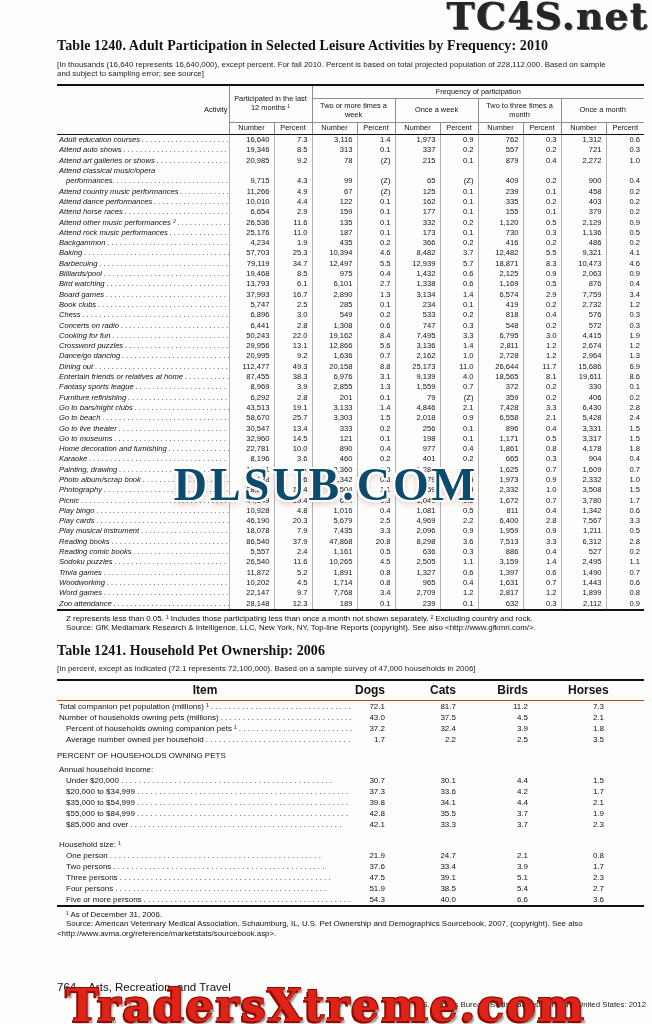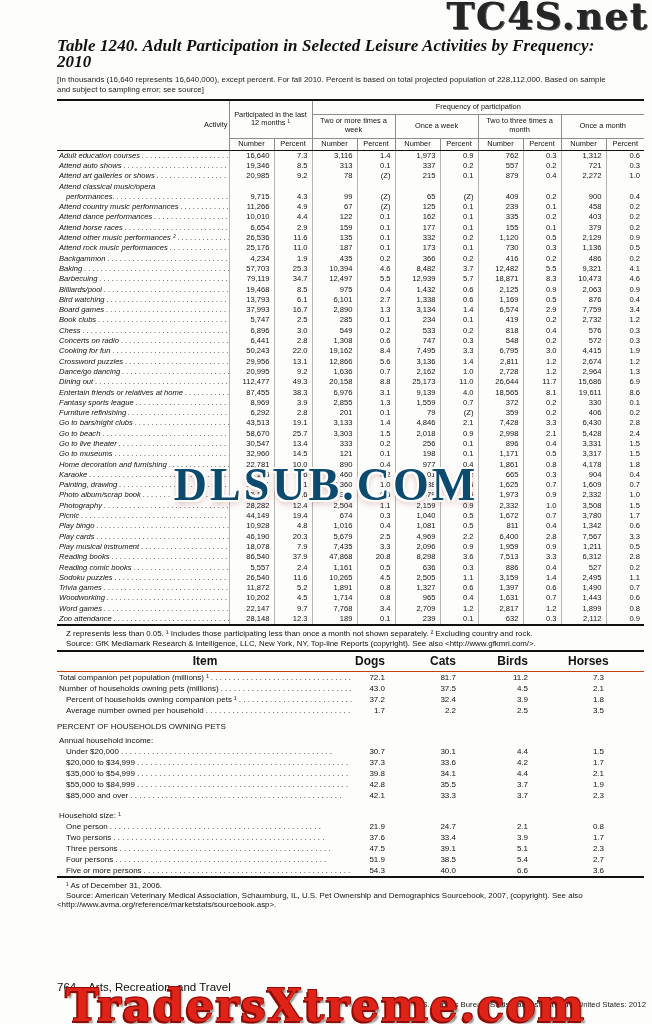--- a/index.html
+++ b/index.html
@@ -10,22 +10,22 @@
     width: 652px; height: 1024px;
     background: #fdfdfb;
     font-family: "Liberation Sans", sans-serif;
     color: #111;
     overflow: hidden;
   }
   .content { padding: 38px 8px 0 57px; }
 
   .t-title {
     font-family: "Liberation Serif", serif;
-    font-weight: 700; font-size: 17px; line-height: 15.5px;
-    max-width: 545px; margin-bottom: 6px; letter-spacing: .1px; font-style: italic;
+    font-weight: 700; font-size: 14px; line-height: 15.5px;
+    max-width: 545px; margin-bottom: 6px; letter-spacing: .1px;
   }
   .t-note { font-size: 7.9px; line-height: 9.6px; margin-bottom: 5px; color:#1c1c1c; max-width: 560px; }
 
   table { border-collapse: collapse; width: 587px; table-layout: fixed; }
 
   
   .tbl1240 { border-top: 2px solid #111; border-bottom: 2px solid #111; }
   .tbl1240 th {
     font-weight: 400; font-size: 7.4px; line-height: 8.8px;
     text-align: center; vertical-align: middle; padding: 1px 1px;
@@ -633,21 +633,21 @@
                 <span class="lab">Go to beach</span>
                 <span class="dots"></span>
               </div>
             </td>
             <td class="num">58,670</td>
             <td class="num">25.7</td>
             <td class="num">3,303</td>
             <td class="num">1.5</td>
             <td class="num">2,018</td>
             <td class="num">0.9</td>
-            <td class="num">2,998</td>
+            <td class="num">6,558</td>
             <td class="num">2.1</td>
             <td class="num">5,428</td>
             <td class="num">2.4</td>
           </tr>
           <tr>
             <td class="act">
               <div class="aw">
                 <span class="lab">Go to live theater</span>
                 <span class="dots"></span>
               </div>
@@ -970,20 +970,24 @@
             <td class="num">0.9</td>
           </tr>
         </tbody>
     </table>
 
     <div class="fn">
       <p>Z represents less than 0.05. ¹ Includes those participating less than once a month not shown separately. ² Excluding country and rock.</p>
       <p>Source: GfK Mediamark Research &amp; Intelligence, LLC, New York, NY, Top-line Reports (copyright). See also &lt;http://www.gfkmri.com/&gt;.</p>
     </div>
 
+    <div class="h2-block">
+      <h1 class="t-title">Table 1241. Household Pet Ownership: 2006</h1>
+      <p class="t-note">[In percent, except as indicated (72.1 represents 72,100,000). Based on a sample survey of 47,000 households in 2006]</p>
+    </div>
 
     <table class="tbl1241">
       <colgroup>
         <col style="width:296px">
           <col style="width:72px">
           <col style="width:71px">
           <col style="width:72px">
           <col style="width:76px">
       </colgroup>
       <thead>

